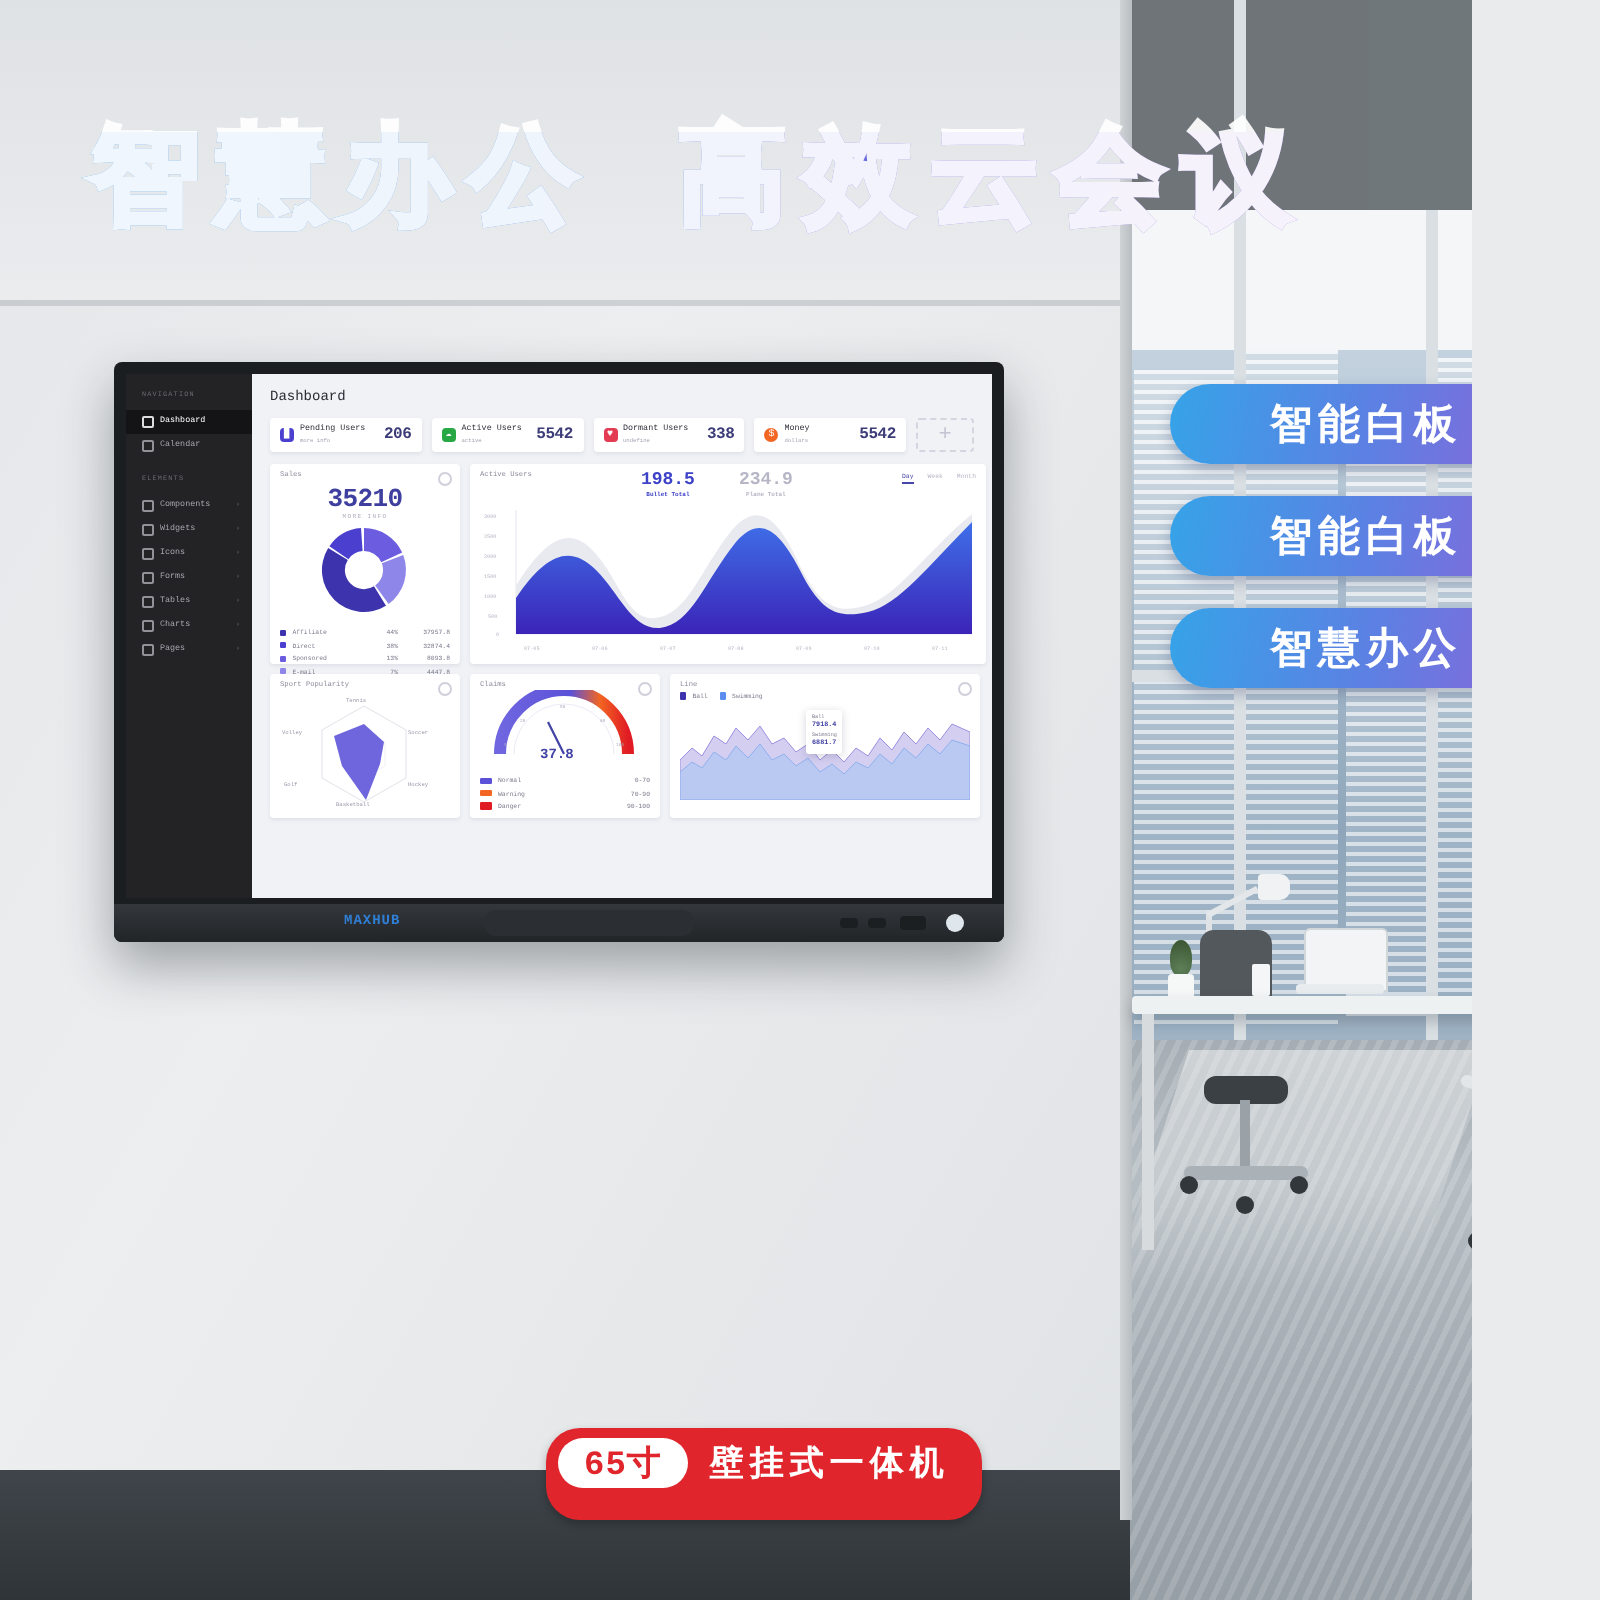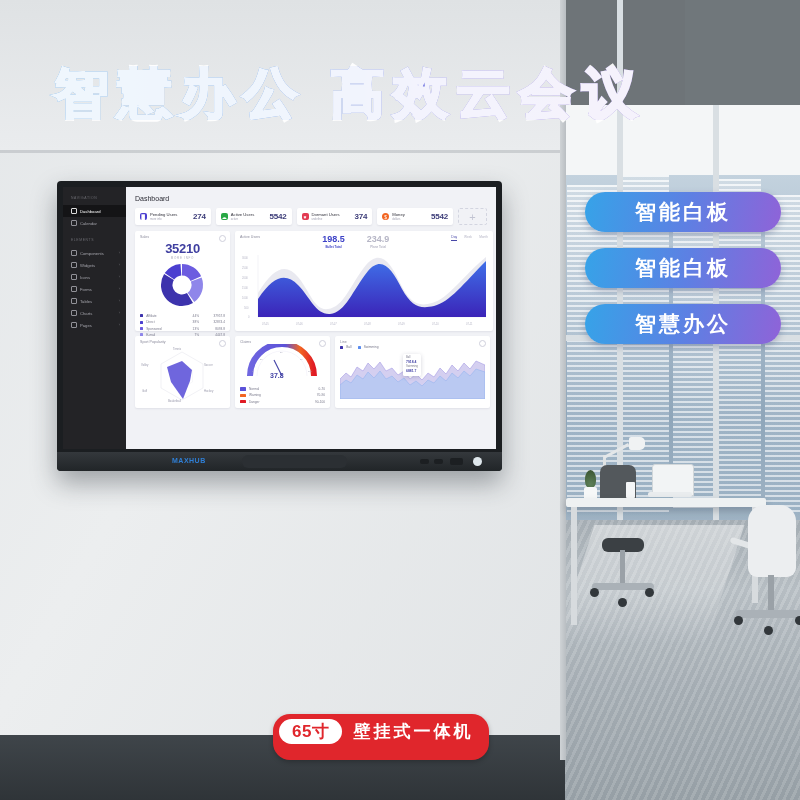--- a/index.html
+++ b/index.html
@@ -1,17 +1,17 @@
 <!DOCTYPE html>
 <html><head>
 <meta charset="utf-8">
 <style>
   html,body{margin:0;padding:0;}
   body{width:800px;height:800px;overflow:hidden;font-family:"Liberation Sans",sans-serif;background:#e9ebed;}
-  #stage{position:relative;width:800px;height:800px;overflow:hidden;}
+  #stage{position:relative;width:736px;height:800px;overflow:hidden;font-family:Liberation Mono, monospace;}
 
   
   .wall-left{position:absolute;left:0;top:0;width:565px;height:800px;
     background:linear-gradient(120deg,#e4e7e9 0%,#eceeef 40%,#e0e3e5 100%);}
   .wall-left:after{content:"";position:absolute;left:0;top:0;width:100%;height:150px;
     background:linear-gradient(180deg,#dfe2e4,#eaecee);}
   .wall-shadow{position:absolute;left:0;top:150px;width:565px;height:3px;background:rgba(150,155,160,.35);}
   .floor-left{position:absolute;left:0;top:735px;width:565px;height:65px;
     background:linear-gradient(180deg,#3f454a,#2f3438);}
   .wall-edge{position:absolute;left:560px;top:0;width:6px;height:760px;
@@ -262,41 +262,41 @@
 
         <div class="cardrow">
           <div class="scard">
             <div class="sc-l">
               <div class="sc-ic" style="background:#4b3fd0">▉</div>
               <div>
                 <div class="sc-name">Pending Users</div>
                 <div class="sc-sub">more info</div>
               </div>
             </div>
-            <div class="sc-val">274</div>
+            <div class="sc-val">206</div>
           </div>
           <div class="scard">
             <div class="sc-l">
               <div class="sc-ic" style="background:#28a745">☁</div>
               <div>
                 <div class="sc-name">Active Users</div>
                 <div class="sc-sub">active</div>
               </div>
             </div>
             <div class="sc-val">5542</div>
           </div>
           <div class="scard">
             <div class="sc-l">
               <div class="sc-ic" style="background:#e23b52">♥</div>
               <div>
                 <div class="sc-name">Dormant Users</div>
                 <div class="sc-sub">undefine</div>
               </div>
             </div>
-            <div class="sc-val">374</div>
+            <div class="sc-val">338</div>
           </div>
           <div class="scard">
             <div class="sc-l">
               <div class="sc-ic" style="background:#f26522;border-radius:50%">$</div>
               <div>
                 <div class="sc-name">Money</div>
                 <div class="sc-sub">dollars</div>
               </div>
             </div>
             <div class="sc-val">5542</div>

